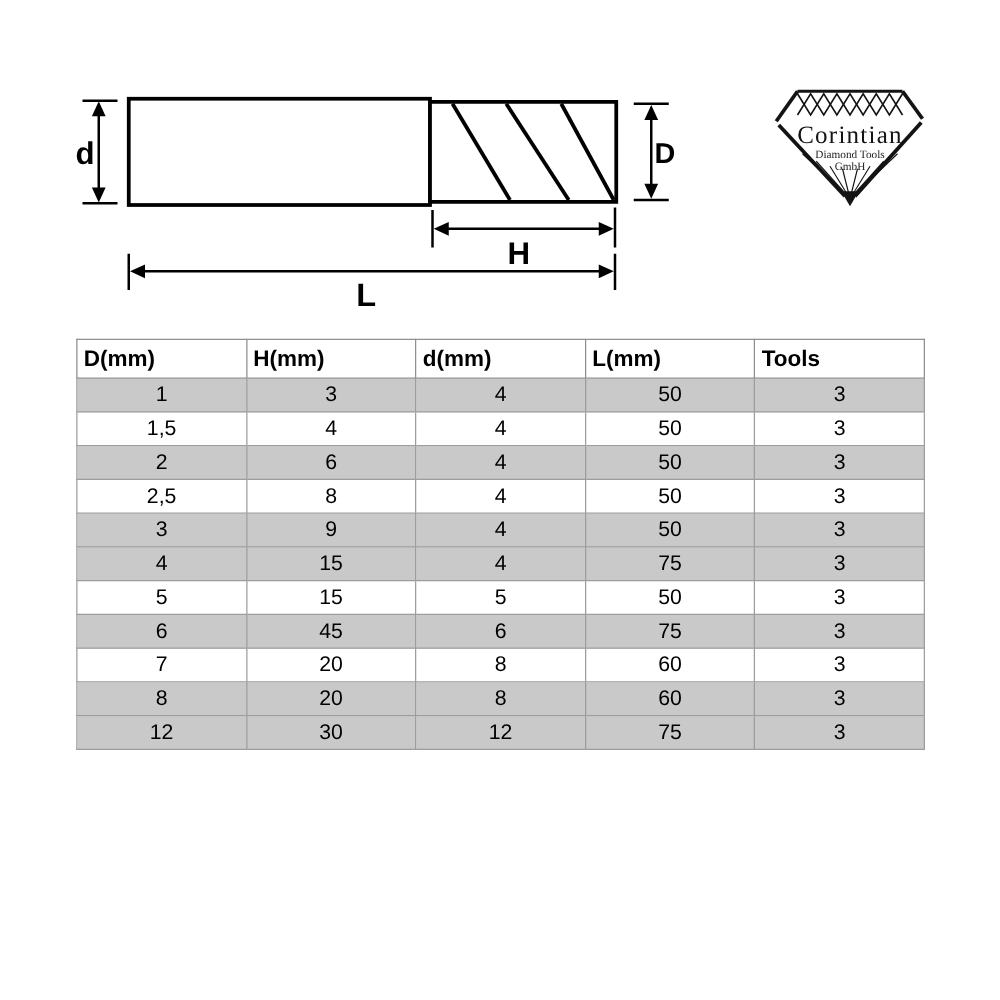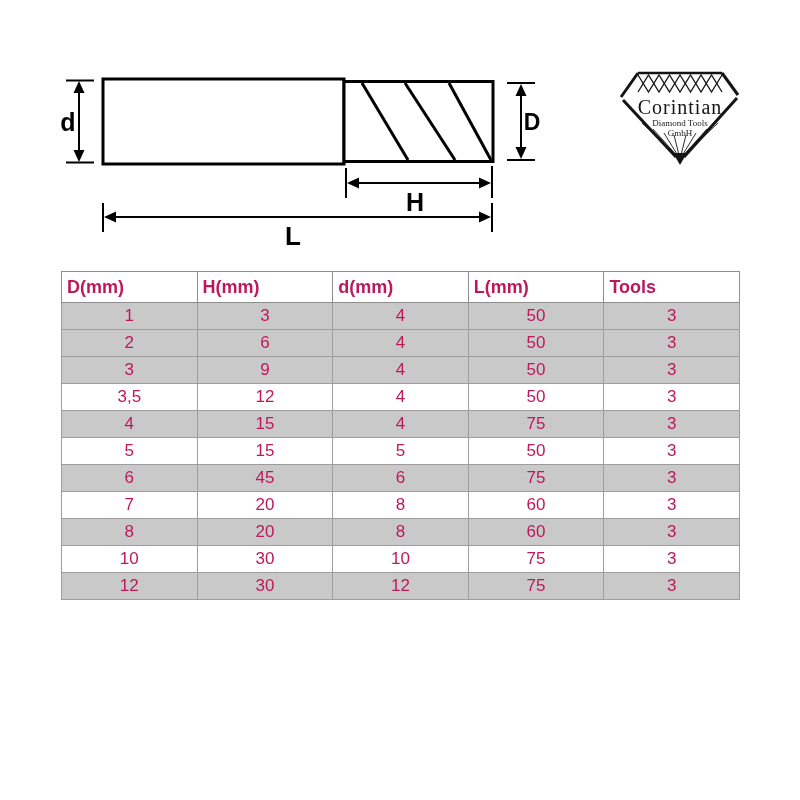--- a/index.html
+++ b/index.html
@@ -5,21 +5,21 @@
   html,body{margin:0;padding:0;background:#ffffff;}
   .stage{position:relative;width:800px;height:800px;background:#ffffff;overflow:hidden;
          font-family:"Liberation Sans", sans-serif;color:#000;}
   .diagram-svg{position:absolute;left:0;top:0;}
   .logo-svg{position:absolute;left:616px;top:66px;}
   .dim-label{font-family:"Liberation Sans", sans-serif;font-weight:bold;fill:#000;}
   .logo-name{font-family:"Liberation Serif", serif;fill:#141414;letter-spacing:1px;}
   .logo-sub{font-family:"Liberation Serif", serif;fill:#1c1c1c;}
   .table-wrap{position:absolute;left:61px;top:271px;width:679px;}
   table.dim-table{border-collapse:collapse;width:679px;table-layout:fixed;
-                  font-family:"Liberation Sans", sans-serif;color:#be185d;padding-left:28px;}
+                  font-family:"Liberation Sans", sans-serif;color:#000000;padding-left:28px;}
   table.dim-table th{font-size:18px;font-weight:bold;text-align:left;
                      height:30px;padding:0 0 0 5px;border:1px solid #8f8f8f;background:#ffffff;}
   table.dim-table td{font-size:17px;text-align:center;height:26px;padding:0;
                      border:1px solid #9d9d9d;background:#ffffff;}
   table.dim-table tr.shaded td{background:#c9c9c9;}
 </style>
 </head>
 <body>
 
 <div class="stage">
@@ -117,37 +117,44 @@
           </tr>
       </thead>
       <tbody id="table-body">
           <tr class="shaded">
             <td>1</td>
             <td>3</td>
             <td>4</td>
             <td>50</td>
             <td>3</td>
           </tr>
+          <tr>
+            <td>1,5</td>
+            <td>4</td>
+            <td>4</td>
+            <td>50</td>
+            <td>3</td>
+          </tr>
           <tr class="shaded">
             <td>2</td>
             <td>6</td>
             <td>4</td>
             <td>50</td>
             <td>3</td>
           </tr>
+          <tr>
+            <td>2,5</td>
+            <td>8</td>
+            <td>4</td>
+            <td>50</td>
+            <td>3</td>
+          </tr>
           <tr class="shaded">
             <td>3</td>
             <td>9</td>
-            <td>4</td>
-            <td>50</td>
-            <td>3</td>
-          </tr>
-          <tr>
-            <td>3,5</td>
-            <td>12</td>
             <td>4</td>
             <td>50</td>
             <td>3</td>
           </tr>
           <tr class="shaded">
             <td>4</td>
             <td>15</td>
             <td>4</td>
             <td>75</td>
             <td>3</td>
@@ -173,27 +180,20 @@
             <td>60</td>
             <td>3</td>
           </tr>
           <tr class="shaded">
             <td>8</td>
             <td>20</td>
             <td>8</td>
             <td>60</td>
             <td>3</td>
           </tr>
-          <tr>
-            <td>10</td>
-            <td>30</td>
-            <td>10</td>
-            <td>75</td>
-            <td>3</td>
-          </tr>
           <tr class="shaded">
             <td>12</td>
             <td>30</td>
             <td>12</td>
             <td>75</td>
             <td>3</td>
           </tr>
         </tbody>
     </table>
   </div>

